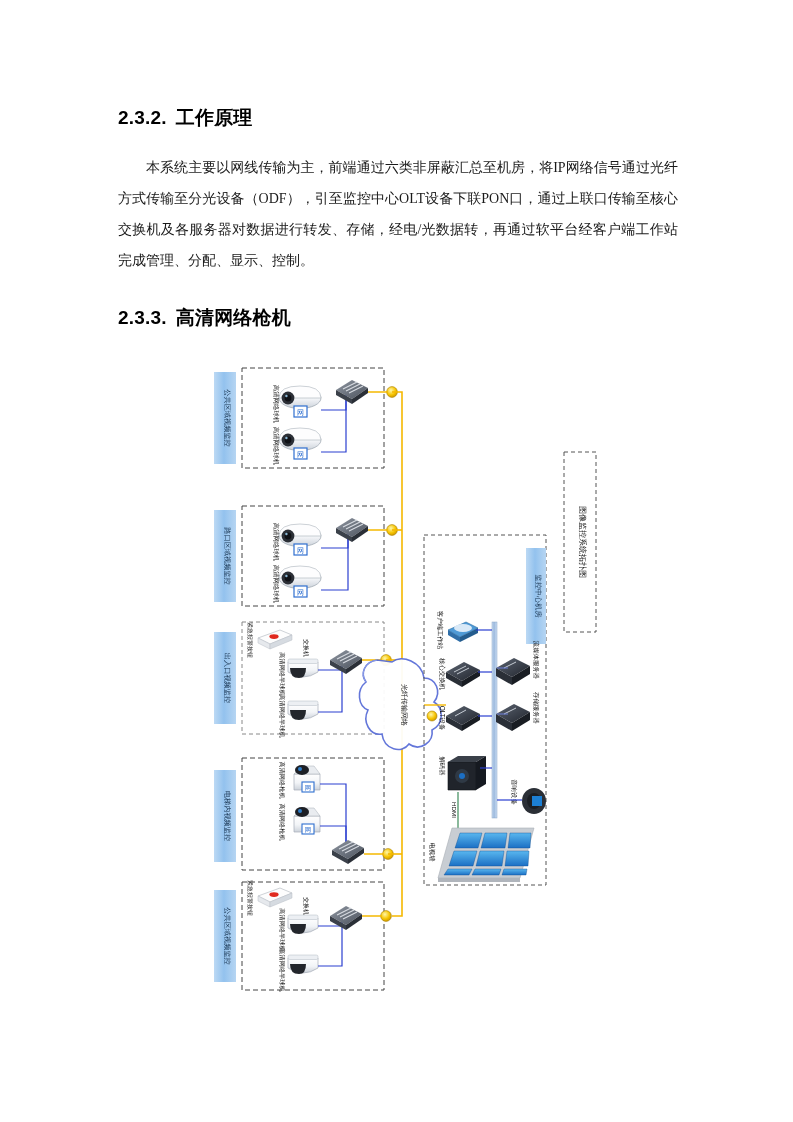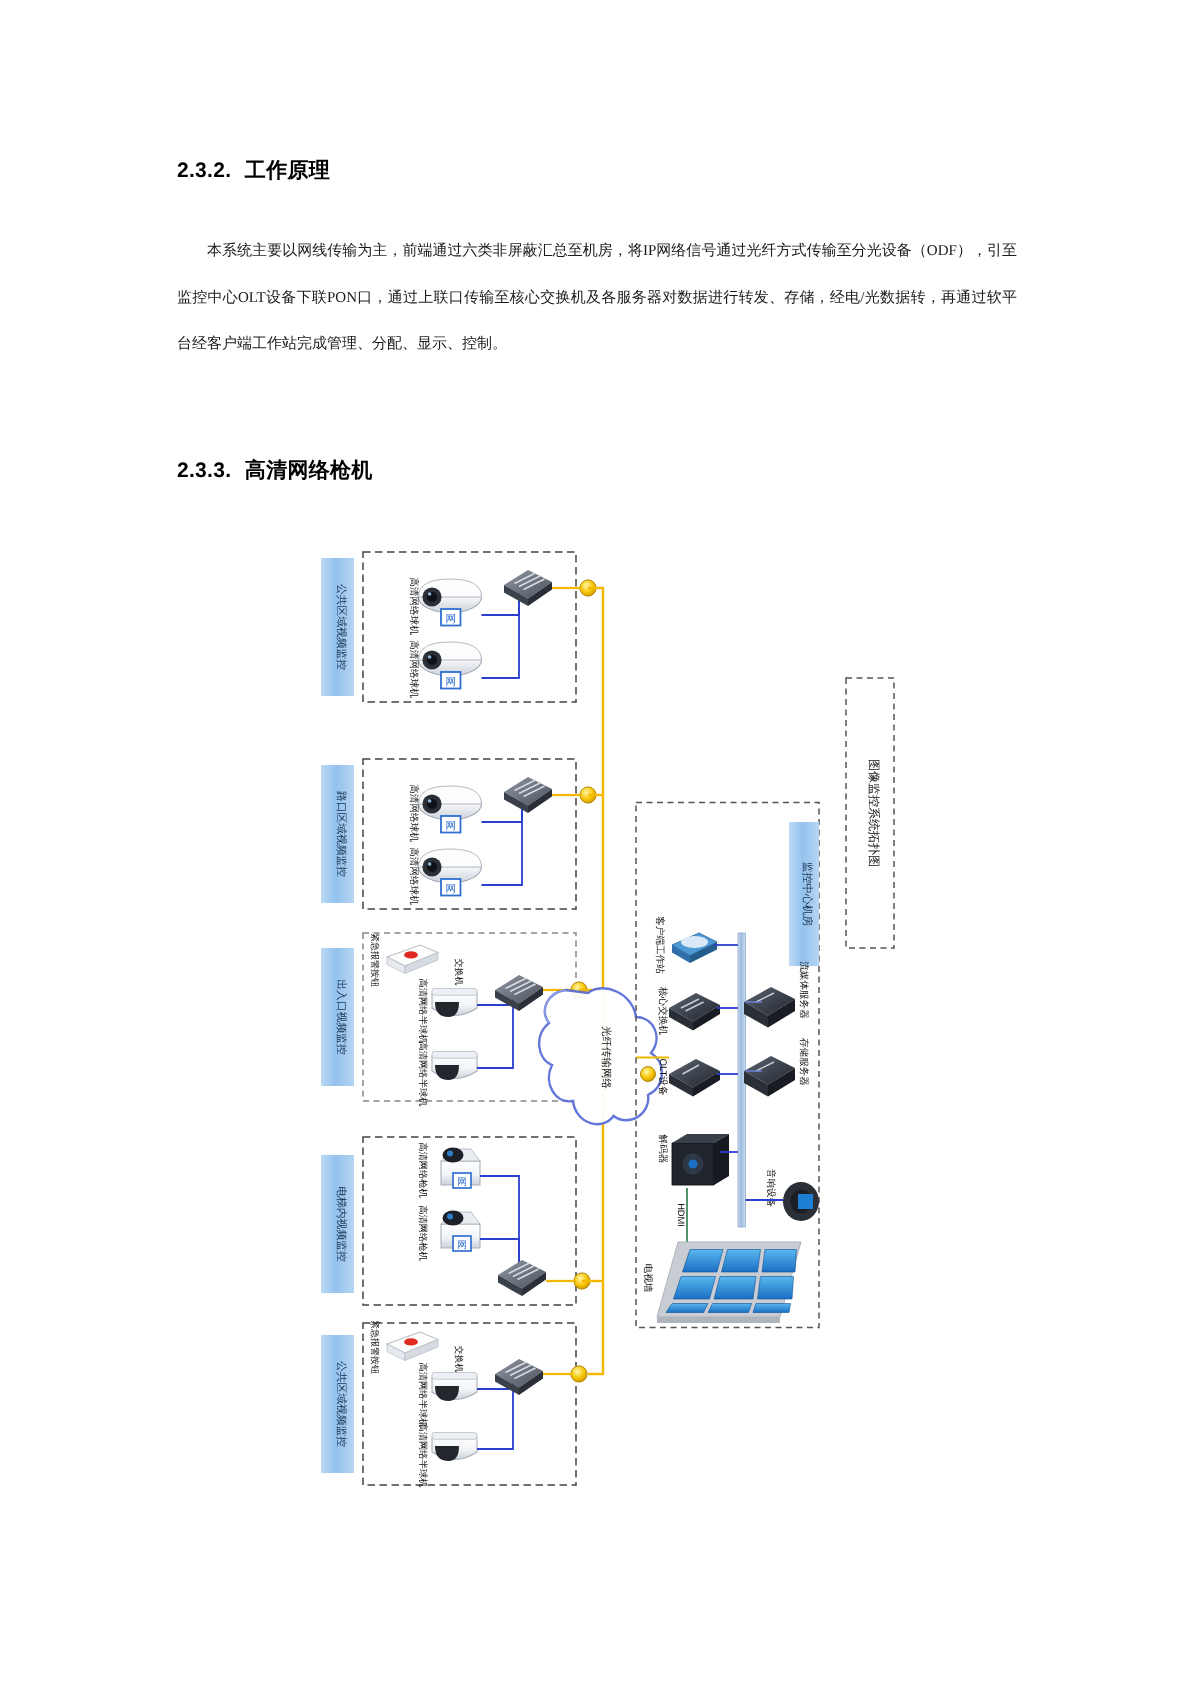--- a/index.html
+++ b/index.html
@@ -19,37 +19,37 @@
     position: absolute;
     inset: 0;
     background: #fff;
   }
 
   
   .heading {
     position: absolute;
     font-family: "Liberation Sans", "DejaVu Sans", sans-serif;
     font-weight: bold;
-    font-size: 14px;
+    font-size: 19px;
     letter-spacing: .2px;
     color: #000;
     white-space: nowrap;
   }
   .heading .num { margin-right: 9px; }
 
   #h-231 { left: 118px; top: 105px; }
   #h-232 { left: 118px; top: 305px; }
 
   .body-para {
     position: absolute;
     left: 118px;
     top: 152px;
     width: 560px;
     font-family: "Liberation Serif", "DejaVu Serif", serif;
-    font-size: 10px;
+    font-size: 14px;
     line-height: 31px;
     text-indent: 2em;
     text-align: justify;
     color: #1a1a1a;
   }
 
   
   #diagram {
     position: absolute;
     left: 196px;

